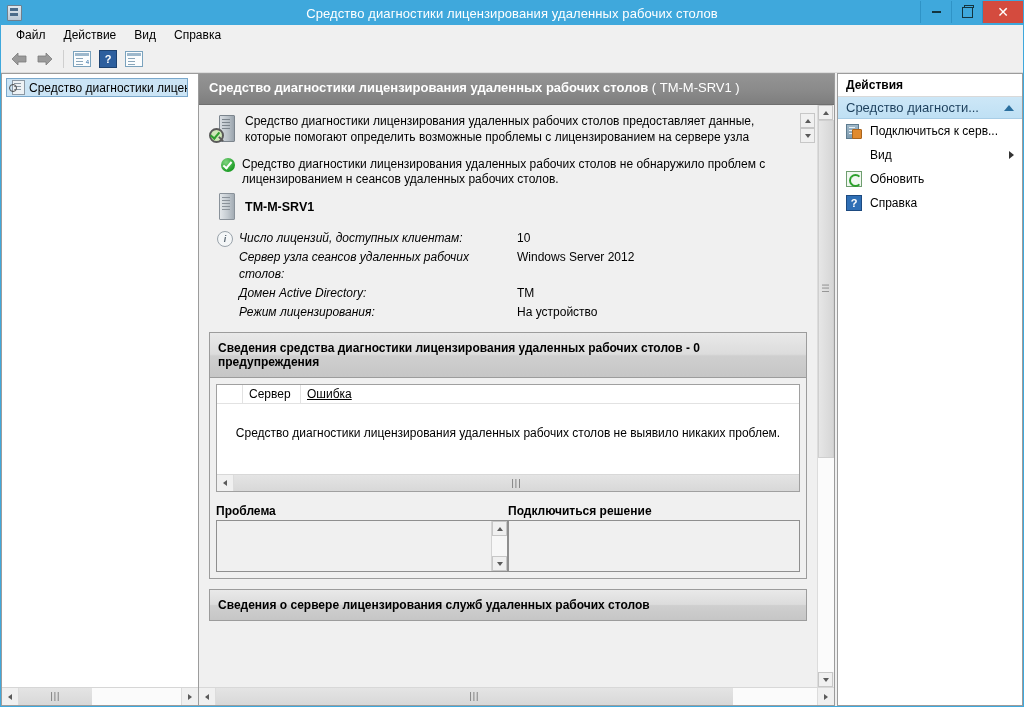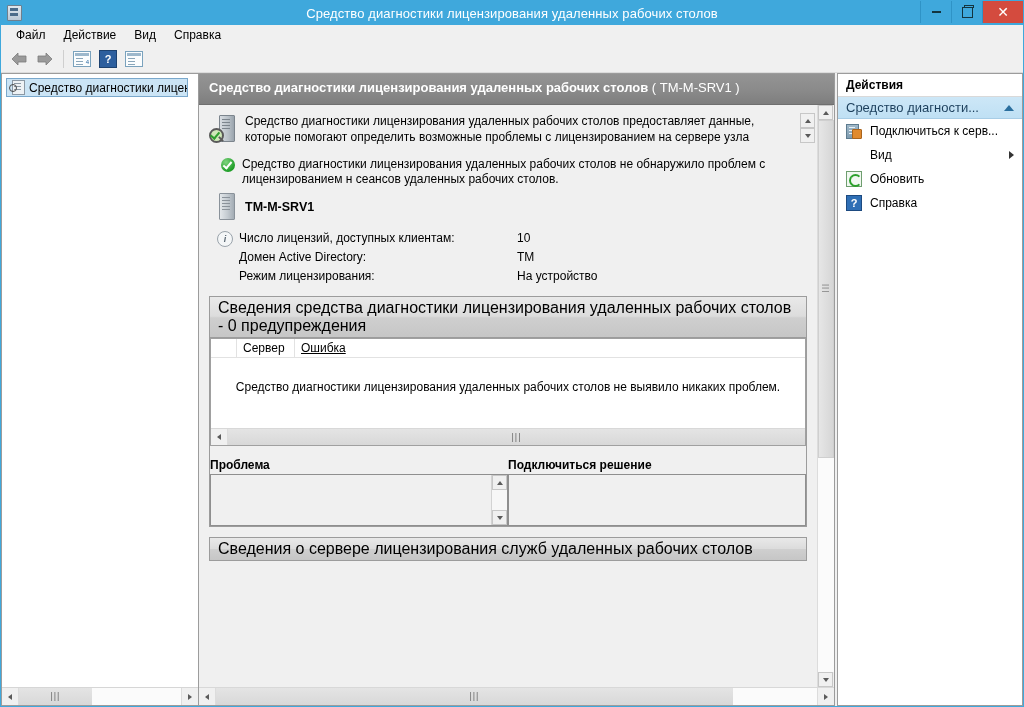--- a/index.html
+++ b/index.html
@@ -286,34 +286,35 @@
 
   .info-block { display:flex; padding: 6px 0 0 18px; gap: 6px;}
   .info-icon {
     width:14px;height:14px;border-radius:50%;border:1px solid #9aa3ab;
     color:#5b6873;font-size:9px;font-style:italic;font-weight:bold;
     display:flex;align-items:center;justify-content:center;flex:0 0 auto;margin-top:2px;
     background:#f4f6f7;
   }
   .kv-table { border-collapse: collapse; font-size: 12px; }
   .kv-table td { padding: 1px 0; line-height: 17px; vertical-align: top; }
-  .kv-table td.k { width: 278px; color:#000; }
+  .kv-table td.k { width: 278px; color:#000;font-style:italic; }
   .kv-table td.v { color:#000; }
 
   
   .groupbox { margin: 10px 10px 0 10px; }
   .gb-head {
     background: linear-gradient(180deg,#e9e9e9 0%, #dcdcdc 48%, #cfcfcf 52%, #c6c6c6 100%);
     border: 1px solid #9c9c9c;
-    font-size: 16px; font-weight: normal; color: #000;
-    padding: 2px 8px;
+    font-size: 12px; font-weight: bold; color: #000;
+    padding: 8px 8px;
   }
   .gb-body {
     border: 1px solid #9c9c9c; border-top: none;
     background: #f0f0f0;
+    padding: 6px;
   }
   .listview {
     background: #ffffff; border: 1px solid #a0a0a0;
     height: 108px; display: flex; flex-direction: column;
     box-sizing: border-box;
   }
   .lv-head { display: flex; height: 18px; border-bottom: 1px solid #e2e2e2; background:#fff; }
   .lv-col {
     border-right: 1px solid #e2e2e2;
     font-size: 12px; padding: 1px 6px; color:#000;
@@ -560,20 +561,24 @@
             <span class="srv-name">TM-M-SRV1</span>
           </div>
 
           <div class="info-block">
             <span class="info-icon">i</span>
             <table class="kv-table">
               <tbody>
                   <tr>
                 <td class="k">Число лицензий, доступных клиентам:</td>
                 <td class="v">10</td>
+              </tr>
+              <tr>
+                <td class="k">Сервер узла сеансов удаленных рабочих столов:</td>
+                <td class="v">Windows Server 2012</td>
               </tr>
               <tr>
                 <td class="k">Домен Active Directory:</td>
                 <td class="v">TM</td>
               </tr>
               <tr>
                 <td class="k">Режим лицензирования:</td>
                 <td class="v">На устройство</td>
               </tr>
             </tbody>

